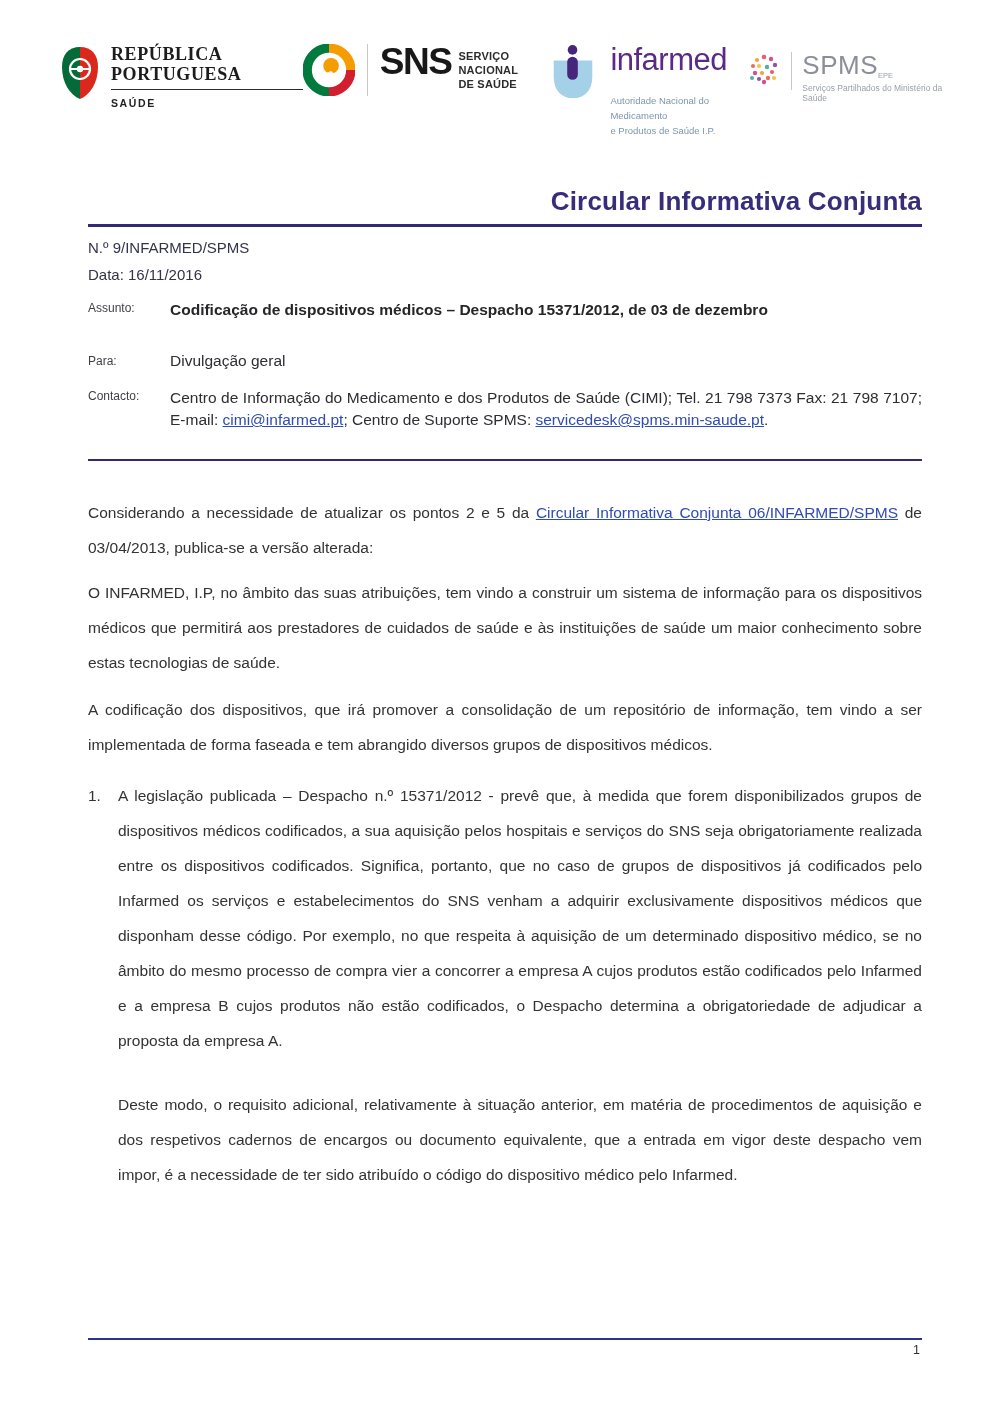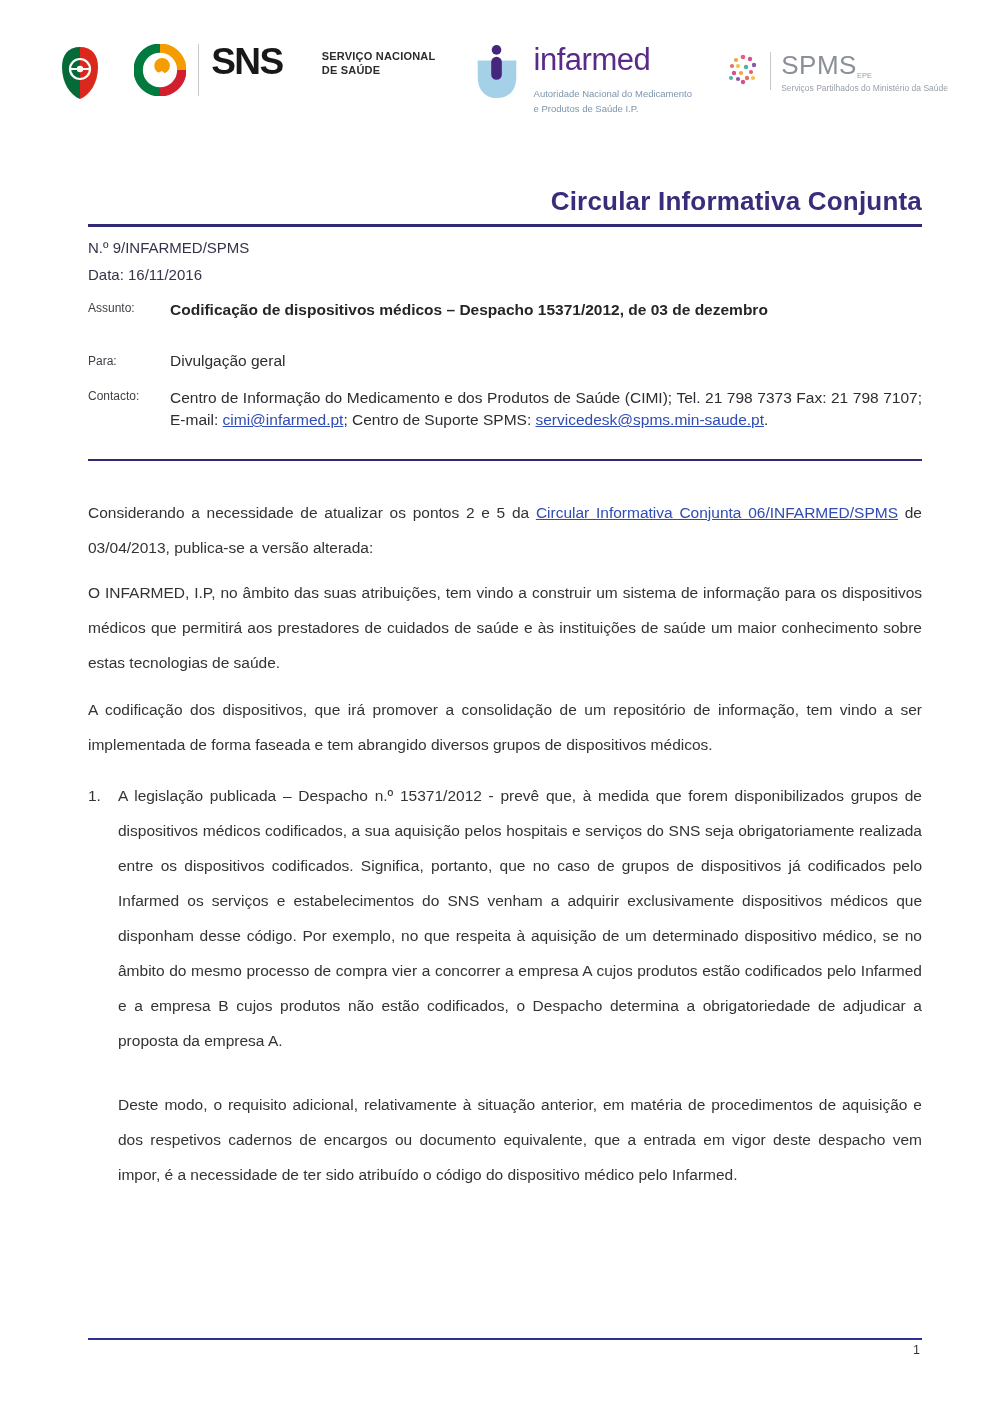--- a/index.html
+++ b/index.html
@@ -16,28 +16,28 @@
   .logo { display:flex; align-items:flex-start; }
 
   .gov-text { margin-left:11px; }
   .gov-line { font-family:"Liberation Serif", serif; font-size:18px; font-weight:bold;
               color:#1c1c1c; letter-spacing:0.6px; line-height:1.12; }
   .gov-rule { border-top:1.5px solid #2b2b2b; margin-top:5px; width:192px; }
   .gov-dept { font-size:10.5px; font-weight:bold; color:#222; letter-spacing:1.6px; margin-top:7px; }
 
   .vdivider { width:1px; background:#c9c9c9; height:52px; margin:0 12px; }
 
-  .sns-text { display:flex; align-items:flex-start;gap:32px; }
+  .sns-text { display:flex; align-items:flex-start; }
   .sns-abbr { font-size:37px; font-weight:bold; letter-spacing:-1.5px; color:#181818; line-height:0.95; }
   .sns-sub { margin-left:7px; margin-top:6px; font-size:11px; font-weight:bold; color:#2c2c2c;
              line-height:1.25; letter-spacing:0.2px; }
 
   .inf-text { margin-left:10px; }
   .inf-name { font-size:31px; color:#5a2a86; letter-spacing:-0.5px; line-height:1; }
-  .inf-sub { font-size:9.5px; color:#7d95ad; margin-top:11px; line-height:1.6; }
+  .inf-sub { font-size:9.5px; color:#7d95ad; margin-top:18px; line-height:1.6; }
 
   .spms-text { }
   .spms-abbr { font-size:26px; color:#8a8f99; letter-spacing:0.5px; line-height:1; }
   .spms-suffix { font-size:7.5px; color:#9aa0a8; vertical-align:sub;margin-top:12px; }
   .spms-sub { font-size:8.5px; color:#9aa0a8; margin-top:3px; }
 
   
   .content { position:absolute; top:186px; left:88px; width:834px; }
 
   .doc-title { text-align:right; font-size:26px; font-weight:bold; color:#382d7a; letter-spacing:0.2px; }
@@ -81,20 +81,26 @@
 
     <div class="logo">
       <span>
         <svg width="40" height="58" viewBox="0 0 40 56">
           <path d="M20,2 C8,2 2,10 2,22 C2,38 10,50 20,54 L20,2 Z" fill="#046a38"></path>
           <path d="M20,2 C32,2 38,10 38,22 C38,38 30,50 20,54 L20,2 Z" fill="#da291c"></path>
           <circle cx="20" cy="24" r="10" fill="none" stroke="#ffffff" stroke-width="2.2"></circle>
           <line x1="10" y1="24" x2="30" y2="24" stroke="#ffffff" stroke-width="2"></line>
           <circle cx="20" cy="24" r="3.2" fill="#ffffff"></circle>
         </svg>
+      </span>
+      <span class="gov-text">
+        <div class="gov-line">REPÚBLICA</div>
+        <div class="gov-line">PORTUGUESA</div>
+        <div class="gov-rule"></div>
+        <div class="gov-dept">SAÚDE</div>
       </span>
     </div>
 
     <div class="logo">
       <span>
         <svg width="52" height="52" viewBox="0 0 50 50">
           <path d="M25,4 A21,21 0 0 0 25,46" fill="none" stroke="#007a3d" stroke-width="9"></path>
           <path d="M25,4 A21,21 0 0 1 46,25" fill="none" stroke="#f59c00" stroke-width="9"></path>
           <path d="M46,25 A21,21 0 0 1 25,46" fill="none" stroke="#d11f2f" stroke-width="9"></path>
           <circle cx="27" cy="21" r="7.5" fill="#f59c00"></circle>

